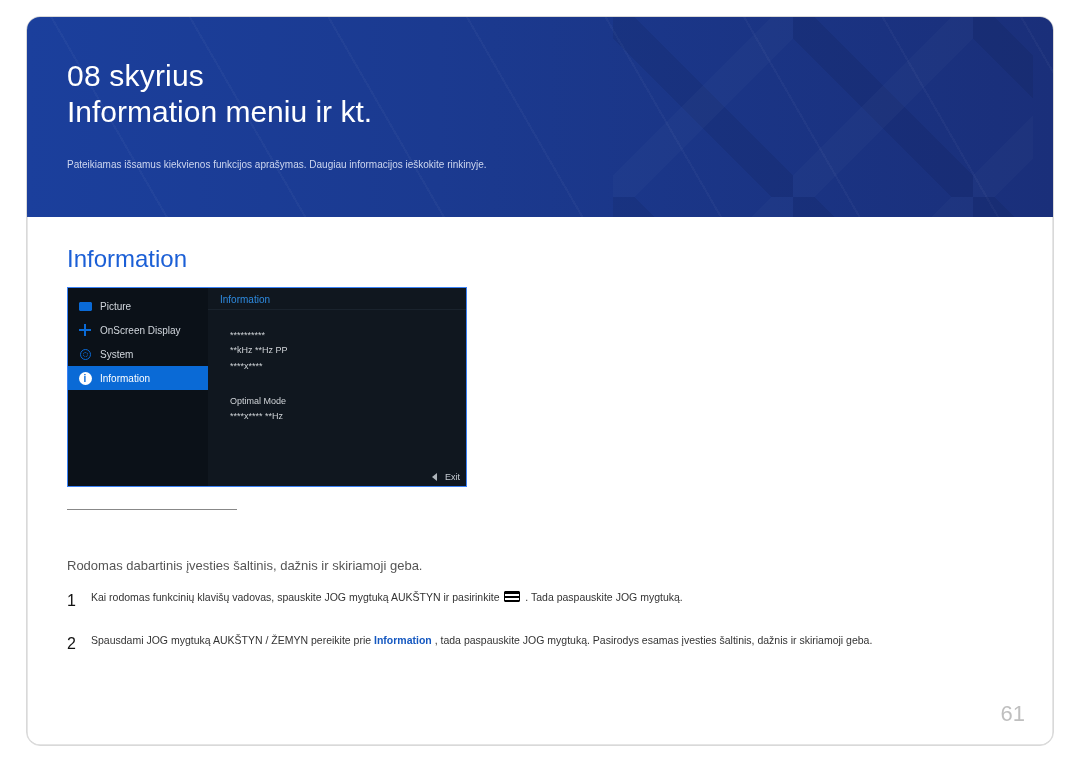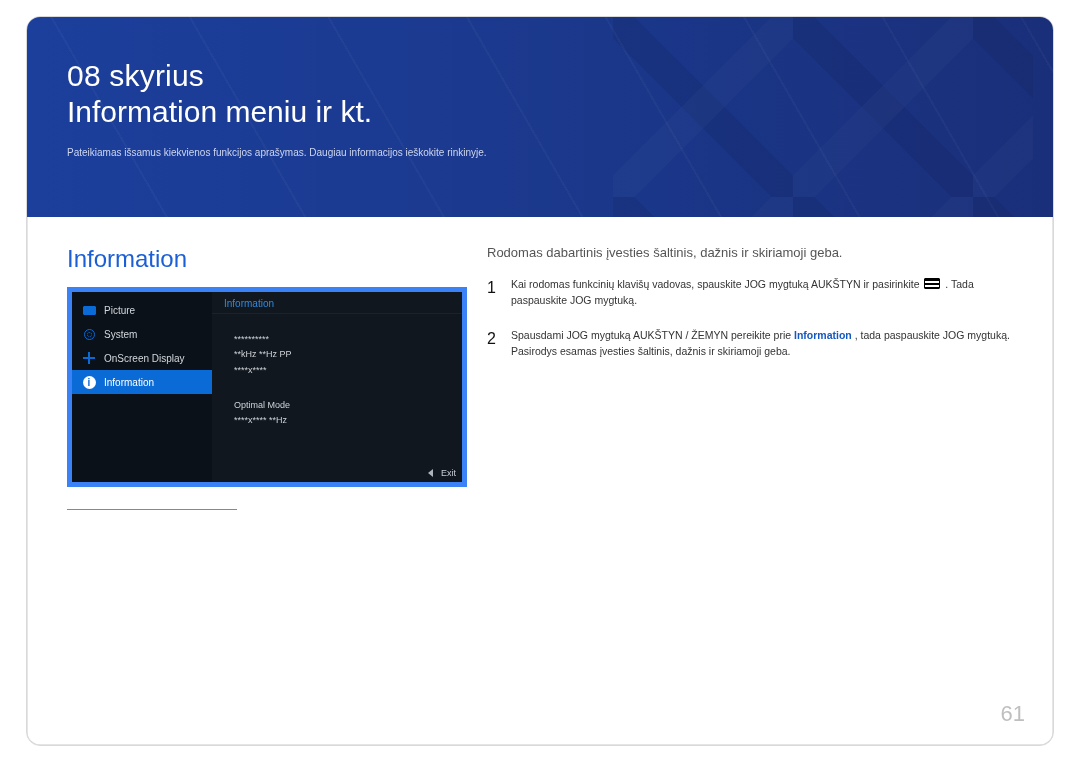--- a/index.html
+++ b/index.html
@@ -32,33 +32,34 @@
   }
   .banner .cubes {
     position: absolute; right: 20px; top: 0; bottom: 0; width: 420px;
     opacity: 0.35;
     background:
       linear-gradient(135deg, transparent 44%, rgba(255,255,255,0.06) 44% 56%, transparent 56%) 0 0/180px 180px,
       linear-gradient(45deg, transparent 44%, rgba(0,0,0,0.18) 44% 56%, transparent 56%) 0 0/180px 180px;
   }
   .chapter { font-size: 30px; font-weight: 400; letter-spacing: .2px; }
   .chapter-title { font-size: 30px; font-weight: 400; margin-top: 2px; }
-  .banner-sub { font-size: 10px; margin-top: 18px; color: #cdd6ef; }
+  .banner-sub { font-size: 10px; margin-top: 30px; color: #cdd6ef; }
   .content {
     display: flex;
-    gap: 20px;
+    gap: 48px;
     padding: 28px 40px 0 40px;
+    flex-direction: column;
   }
   .col-left { width: 400px; }
   .col-right { flex: 1; }
   h2.section-title { color: #1b5fd6; font-size: 24px; font-weight: 500; margin-bottom: 14px; }
   .osd {
     width: 400px; height: 200px;
     background: #a21caf;
-    border: 5px solid #3b82f6;
+    border: 1px solid #3b82f6;
     display: flex;
     font-size: 10px; color: #d2d7dd;
     position: relative;
   }
   .osd-left { width: 140px; background: #0b1118; padding-top: 6px; }
   .osd-item {
     display: flex; align-items: center; gap: 8px;
     padding: 5px 10px;
   }
   .osd-item.active { background: #0a6ad6; color: #fff; }
@@ -121,29 +122,29 @@
       <div class="osd">
         <div class="osd-left">
           <div class="osd-item">
             <span class="osd-icon">
                 <span class="ic-picture"></span>
               </span>
             <span>Picture</span>
           </div>
           <div class="osd-item">
             <span class="osd-icon">
+                <span class="ic-osd"></span>
+              </span>
+            <span>OnScreen Display</span>
+          </div>
+          <div class="osd-item">
+            <span class="osd-icon">
                 <span class="ic-sys"></span>
               </span>
             <span>System</span>
-          </div>
-          <div class="osd-item">
-            <span class="osd-icon">
-                <span class="ic-osd"></span>
-              </span>
-            <span>OnScreen Display</span>
           </div>
           <div class="osd-item active">
             <span class="osd-icon">
                 <span class="ic-info">i</span>
               </span>
             <span>Information</span>
           </div>
         </div>
         <div class="osd-right">
           <div class="osd-head">Information</div>

